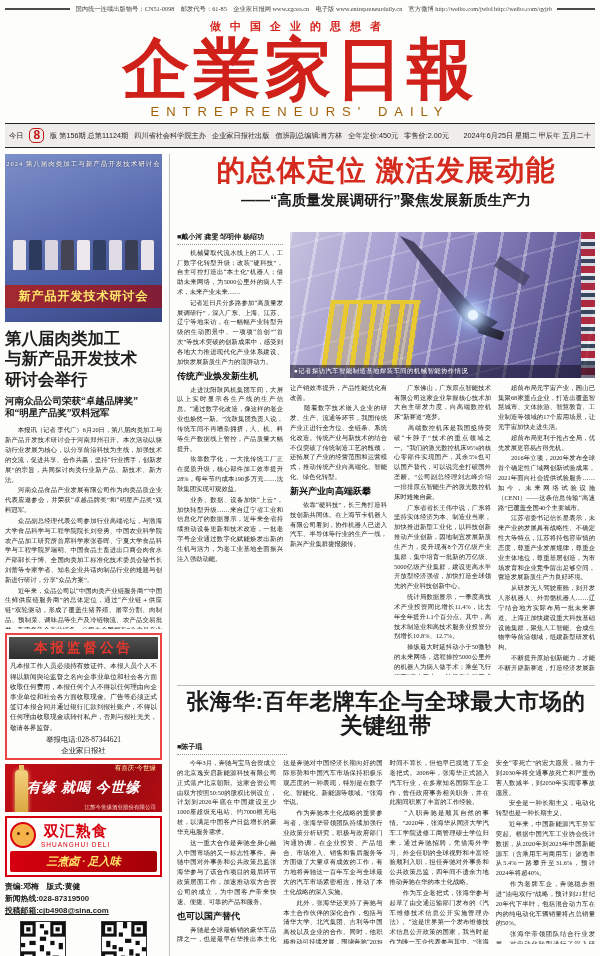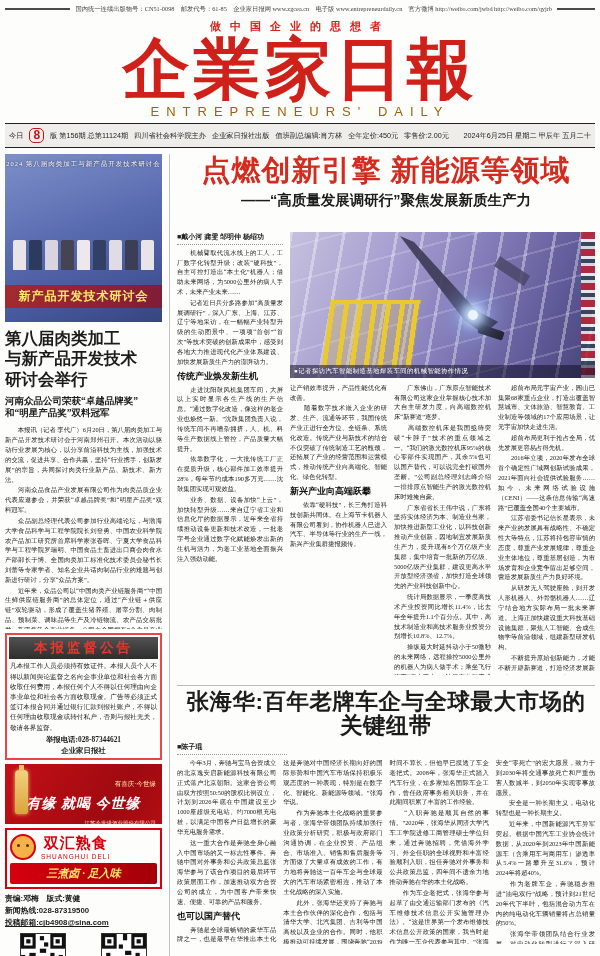--- a/index.html
+++ b/index.html
@@ -44,24 +44,24 @@
   .rail-headline{font-size:16.5px;font-weight:900;line-height:1.22;white-space:pre-line;
                  font-family:"Liberation Sans",sans-serif;margin-top:2px;}
   .rail-deck{font-size:9.5px;font-weight:bold;line-height:1.3;white-space:pre-line;margin-top:2px;}
   .rail-body{height:204px;overflow:hidden;margin-top:2px;}
   
   .notice{border:2px solid #ef4444;padding:2px;}
   .notice-title{background:linear-gradient(#515151,#2e2e2e);color:#e8372c;font-weight:900;
                 text-align:center;font-size:13.5px;letter-spacing:3px;padding:2px 0;
                 font-family:"Liberation Sans",sans-serif;}
   .notice-body{font-size:6.6px;line-height:1.55;text-align:justify;margin:2px 1px 1px;}
-  .notice-phone,.notice-org{text-align:center;font-weight:bold;font-size:7.4px;line-height:1.5;}
-  
-  .ad-jsy{position:relative;height:60px;background:linear-gradient(120deg,#c50f16,#9e0a10 70%,#b10d13);
-          color:#fff;overflow:hidden;padding:16px 6px;box-sizing:border-box;}
+  .notice-phone,.notice-org{text-align:center;font-weight:normal;font-size:7.4px;line-height:1.5;}
+  
+  .ad-jsy{position:relative;height:48px;background:linear-gradient(120deg,#c50f16,#9e0a10 70%,#b10d13);
+          color:#fff;overflow:hidden;padding:0 6px;box-sizing:border-box;}
   .jsy-bottle{position:absolute;left:10px;top:6px;width:13px;height:44px;background:linear-gradient(#f3d27e,#d9a43c);
               border-radius:4px 4px 2px 2px;box-shadow:0 0 4px rgba(255,230,150,.8);}
   .jsy-bottle:before{content:"";position:absolute;top:-5px;left:4px;width:5px;height:6px;background:#e7c268;}
   .jsy-line1{text-align:right;font-size:6.5px;color:#ffe9a8;}
   .jsy-line2{text-align:center;font-size:14px;font-weight:900;margin-top:6px;letter-spacing:1px;
              font-family:"Liberation Serif",serif;font-style:italic;}
   .jsy-line3{text-align:right;font-size:5.5px;color:#ffd9d6;margin-top:7px;}
   
   .ad-sh{border:2px solid #d6000f;padding:4px 3px 3px;text-align:center;}
   .sh-row{display:flex;align-items:center;justify-content:flex-start;gap:5px;}
@@ -261,21 +261,21 @@
               <rect x="18" y="19" width="3" height="2" fill="#111"></rect>
           </svg>
           
         </div>
       </div>
     </div>
 
     <div class="main">
 
       <div>
-        <div class="a1-headline">点燃创新引擎 新能源等领域</div>
+        <div class="a1-headline">的总体定位 激活发展动能</div>
         <div class="a1-subhead">——“高质量发展调研行”聚焦发展新质生产力</div>
 
         <div class="a1-row">
           <div class="a1-col1 col">
             <div class="byline"><span>■戴小河 龚雯 邹明仲 杨绍功</span></div>
             <div>
                 <p>　　机械臂取代流水线上的工人，工厂数字化转型升级；改装“硬科技”，自主可控打造出“本土化”机器人；借助未来网络，为5000公里外的病人手术，未来产业未来……</p>
                 <p>　　记者近日兵分多路参加“高质量发展调研行”，深入广东、上海、江苏、辽宁等地采访，在一幅幅产业转型升级的生动图景中、一项项“首创”“首次”等技术突破的创新成果中，感受到各地大力推进现代化产业体系建设、加快发展新质生产力的澎湃动力。</p>
                 <h4>传统产业焕发新生机</h4>
                 <p>　　走进沈阳鼓风机集团车间，大屏以上实时显示各生产线的生产信息。“通过数字化改造，像这样的老企业也焕然一新。”沈鼓集团负责人说，传统车间不再嘈杂拥挤，人、机、料等生产数据线上管控，产品质量大幅提升。</p>

